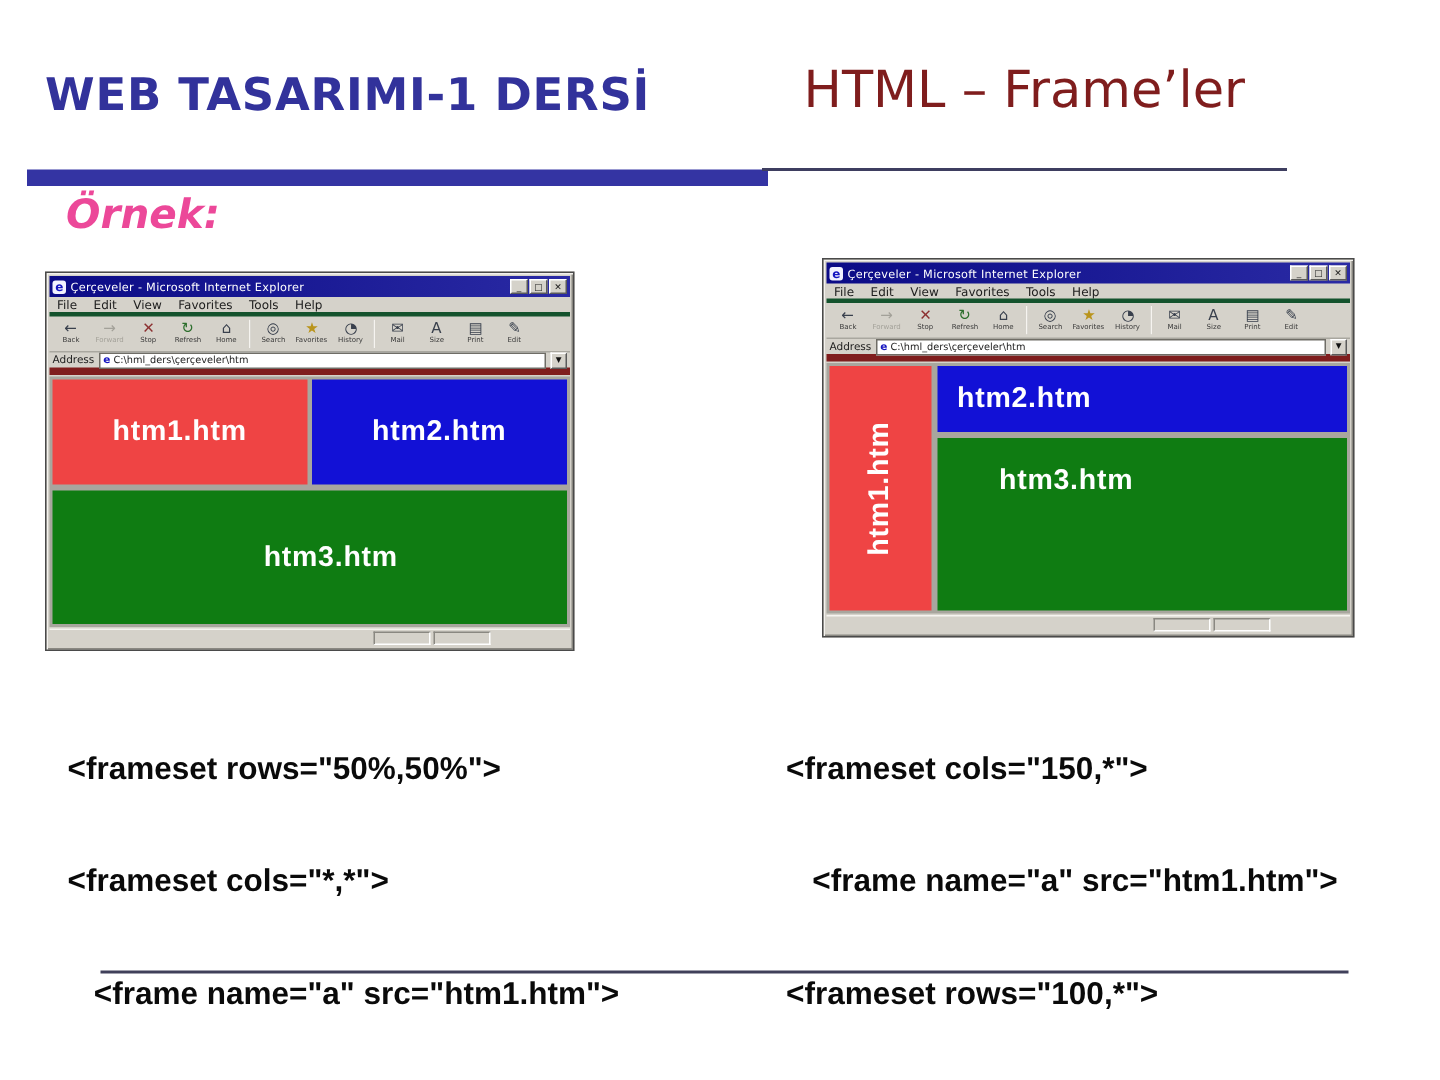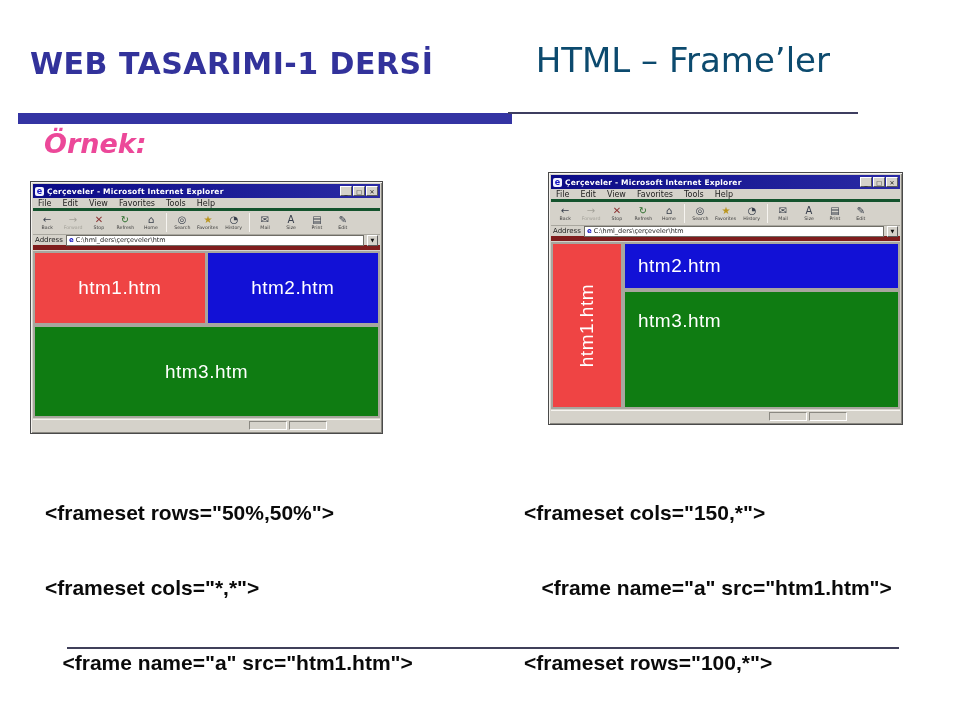--- a/index.html
+++ b/index.html
@@ -4,21 +4,21 @@
 <style>
   * { margin:0; padding:0; box-sizing:border-box; }
   html,body { width:960px; height:720px; background:#ffffff; overflow:hidden;
               font-family:"DejaVu Sans", sans-serif; }
   #slide { position:relative; width:844px; height:720px; background:#fff; }
 
   
   .course-title { position:absolute; left:30px; top:46px; font-size:30px; font-weight:bold;
                   color:#32329B; letter-spacing:0.5px; }
   .topic-title  { position:absolute; right:14px; top:40px; font-size:34px; font-weight:400;
-                  color:#0c4a6e; }
+                  color:#7f1d1d; }
   .rule-bar  { position:absolute; left:18px; top:113px; width:494px; height:11px; background:#3434A3; }
   .rule-thin { position:absolute; left:508px; top:112px; width:350px; height:2px; background:#3E3E60; }
   .section-label { position:absolute; left:44px; top:128px; font-size:27px; font-weight:bold;
                    font-style:italic; color:#ec4899; }
   .bottom-rule { position:absolute; left:67px; top:647px; width:832px; height:2px; background:#40405A; }
 
   
   .code { position:absolute; font-family:"Liberation Sans", sans-serif; font-weight:bold;
           font-size:21px; line-height:25px; color:#0a0a0a; white-space:pre; }
   .code-left  { left:45px;  top:450px; }
@@ -28,21 +28,21 @@
   .win { position:absolute; background:#D5D2CA; border:1px solid #4a4a4a; padding:2px;
          box-shadow: inset 1px 1px 0 #f4f2ee, inset -1px -1px 0 #8a8881;
          display:flex; flex-direction:column; }
   .win-left  { left:30px;  top:181px; width:353px; height:253px; }
   .win-right { left:548px; top:172px; width:355px; height:253px; }
 
   .titlebar { height:14px; flex:0 0 14px; background:linear-gradient(90deg,#0B0B86,#2A2AA4);
               color:#fff; display:flex; align-items:center; gap:3px; padding:0 2px; font-size:8px; }
   .ie-ico { width:9px; height:9px; flex:0 0 9px; background:#f2f2ff; color:#1515c0; font-size:8px;
             font-weight:bold; line-height:9px; text-align:center; border-radius:2px; }
-  .title-text { flex:1; white-space:nowrap; overflow:hidden; font-size:7.5px; letter-spacing:0.2px;font-weight:bold; }
+  .title-text { flex:1; white-space:nowrap; overflow:hidden; font-size:7.5px; letter-spacing:0.2px; }
   .winbtns { display:flex; gap:1px; }
   .wbtn { width:12px; height:10px; background:#D5D2CA; color:#1a1a1a; font-size:6px; line-height:9px;
           text-align:center; border:1px solid; border-color:#fff #5a5a5a #5a5a5a #fff; }
 
   .menubar { height:13px; flex:0 0 13px; display:flex; align-items:center; gap:11px; padding:0 5px;
              font-size:8px; color:#1d1d1d; border-bottom:3px solid #14532d; }
   .toolbar { height:24px; flex:0 0 24px; display:flex; align-items:center; padding:0 1px;
              border-bottom:1px solid #a9a79f; }
   .tbi { width:26px; display:flex; flex-direction:column; align-items:center; justify-content:center; }
   .tg { font-style:normal; font-size:10px; line-height:11px; color:#39404d; }
@@ -60,25 +60,25 @@
   .addr-input { flex:1; height:11px; background:#fff; border:1px solid #6f6d66;
                 display:flex; align-items:center; gap:2px; padding:0 2px; font-size:6.5px; color:#222;
                 white-space:nowrap; overflow:hidden; }
   .pg-ico { color:#1515c0; font-weight:bold; font-size:7px; }
   .addr-drop { width:11px; height:11px; flex:0 0 11px; background:#D5D2CA; border:1px solid;
                border-color:#fff #5a5a5a #5a5a5a #fff; font-size:5px; line-height:9px; text-align:center;
                color:#111; }
 
   .content { flex:1 1 auto; position:relative; background:#a8a69e; margin-top:1px; }
   .fr { position:absolute; display:flex; }
-  .fr .frlabel { font-family:"Liberation Sans", sans-serif; font-weight:normal; font-size:19px;
+  .fr .frlabel { font-family:"Liberation Sans", sans-serif; font-weight:bold; font-size:19px;
                  color:#ffffff; letter-spacing:0.5px; }
   .bg-red   { background:#ef4444; }
   .bg-blue  { background:#1211D6; }
-  .bg-green { background:#0F7C12; }
+  .bg-green { background:#0F7C12;padding-left:28px; }
 
   
   .frL-a { left:2px; top:2px; width:calc(50% - 4px); height:70px; align-items:center; justify-content:center; }
   .frL-b { left:calc(50% + 1px); right:2px; top:2px; height:70px; align-items:center; justify-content:center; }
   .frL-c { left:2px; right:2px; top:76px; bottom:2px; align-items:center; justify-content:center; }
 
   
   .frR-a { left:2px; top:2px; bottom:2px; width:68px; align-items:center; justify-content:center; }
   .frR-a .frlabel { writing-mode:vertical-rl; transform:rotate(180deg); }
   .frR-b { left:74px; right:2px; top:2px; height:44px; align-items:center; }

